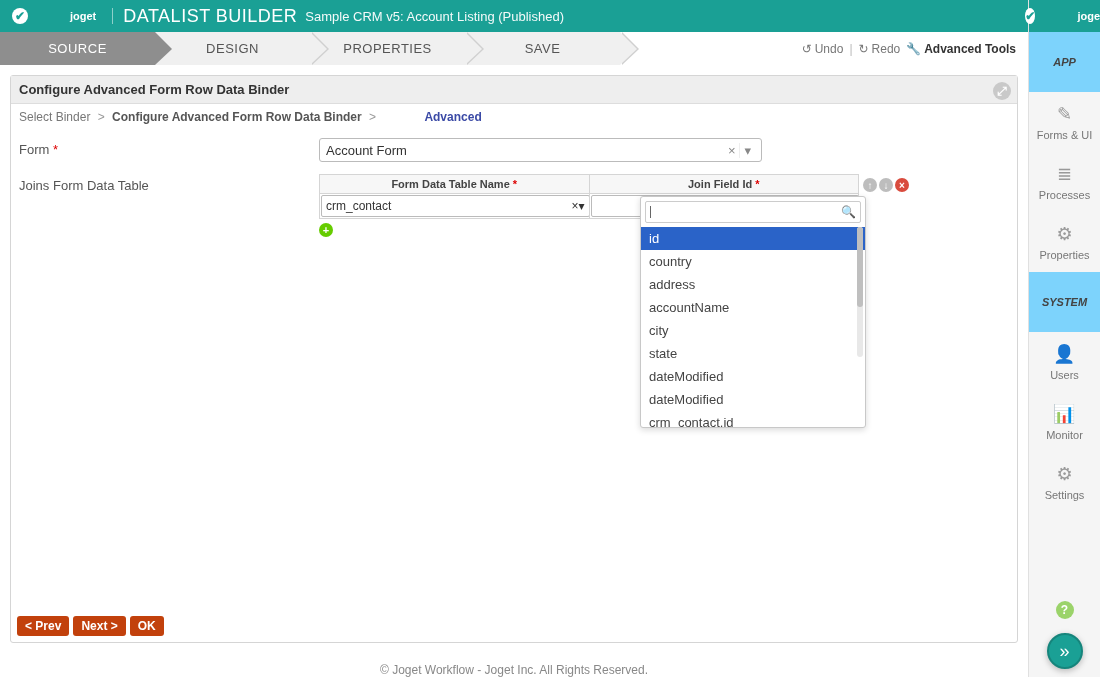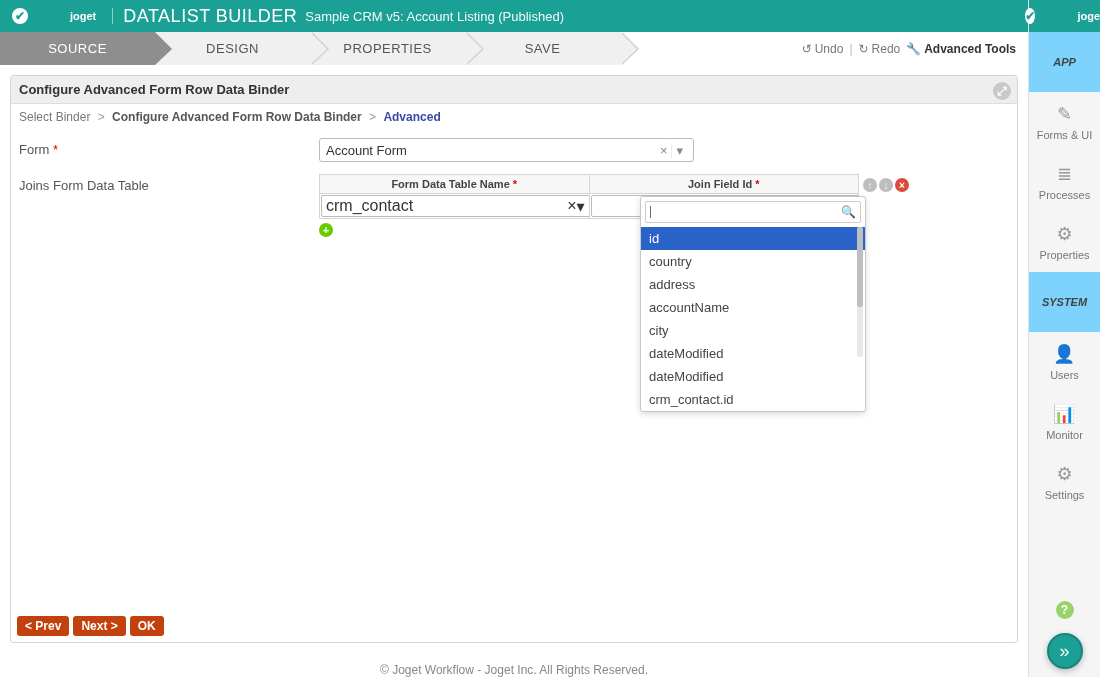--- a/index.html
+++ b/index.html
@@ -28,35 +28,35 @@
   .tools .tool { cursor: pointer; color: #777; display: inline-flex; align-items: center; gap: 3px; }
   .tools .sep { color: #bbb; }
 
   
   .panel { flex: 1; margin: 10px; border: 1px solid #d5d5d5; border-radius: 3px; display: flex; flex-direction: column; position: relative; }
   .panel-header { background: #eeeeee; border-bottom: 1px solid #ddd; padding: 6px 8px; font-weight: bold; font-size: 13px; position: relative; }
   .expand-chip { position: absolute; right: 6px; top: 6px; width: 18px; height: 18px; border-radius: 50%; background: #c9c9c9; color: #fff; display: inline-flex; align-items: center; justify-content: center; font-size: 12px; cursor: pointer; }
   .breadcrumb { padding: 6px 8px; font-size: 12px; color: #777; }
   .breadcrumb .sep { margin: 0 4px; color: #999; }
   .breadcrumb .cur { color: #555; font-weight: bold; }
-  .breadcrumb .step3 { color: #3b4aa6; font-weight: bold; }
+  .breadcrumb .step3 { color: #3b4aa6; font-weight: bold; margin-left: 41px; }
 
   .form-area { flex: 1; padding: 8px; position: relative; }
   .form-row { display: flex; align-items: flex-start; margin-bottom: 12px; }
   .form-label { width: 300px; padding-top: 4px; font-size: 13px; color: #555; }
   .req { color: #d00; }
   .sel { border: 1px solid #bbb; border-radius: 3px; height: 24px; display: flex; align-items: center; padding: 0 6px; font-size: 13px; position: relative; background: #fff; }
   .sel .clx { margin-left: auto; color: #888; cursor: pointer; padding: 0 4px; }
   .sel .cdn { color: #888; cursor: pointer; padding: 0 4px; border-left: 1px solid #eee; }
-  .sel.w375 { width: 375px; }
+  .sel.w375 { width: 443px; }
 
   .jt-table { width: 540px; border: 1px solid #d5d5d5; border-collapse: collapse; }
   .jt-table th { background: #f7f7f7; font-weight: bold; font-size: 11px; text-align: center; padding: 3px 4px; border: 1px solid #d5d5d5; color: #444; }
   .jt-table td { border: 1px solid #d5d5d5; padding: 0; vertical-align: top; }
-  .cell-input { width: 100%; height: 22px; border: 1px solid #bbb; border-radius: 2px; margin: 1px; display: flex; align-items: center; font-size: 16px; padding: 0 4px; }
+  .cell-input { width: 100%; height: 22px; border: 1px solid #bbb; border-radius: 2px; margin: 1px; display: flex; align-items: center; font-size: 12px; padding: 0 4px; }
   .row-icons { display: inline-flex; align-items: center; gap: 2px; padding-left: 4px; padding-top: 4px; }
   .row-icons span { width: 14px; height: 14px; border-radius: 50%; display: inline-flex; align-items: center; justify-content: center; font-size: 10px; font-weight: bold; cursor: pointer; }
   .ico-up, .ico-down { background: #bdbdbd; color: #fff; }
   .ico-del { background: #d94b3d; color: #fff; }
   .ico-add  { width: 14px; height: 14px; border-radius: 50%; background: #6c0; color: #fff; display: inline-flex; align-items: center; justify-content: center; font-size: 11px; font-weight: bold; margin-top: 4px; cursor: pointer; }
 
   
   .dd { position: absolute; left: 629px; top: 66px; width: 226px; background: #fff; border: 1px solid #c8c8c8; border-radius: 3px; box-shadow: 0 2px 6px rgba(0,0,0,0.15); z-index: 50; }
   .dd-search { padding: 4px; }
   .dd-search .inp { width: 100%; height: 22px; border: 1px solid #ccc; border-radius: 2px; display: flex; align-items: center; padding: 0 4px; font-size: 12px; color: #999; }
@@ -193,20 +193,21 @@
               <span style="border-left:1px solid #666;height:12px"></span>
               <span class="mag">🔍</span>
             </div>
           </div>
           <div class="dd-list" id="dd-list">
               <div class="dd-item sel-it">id</div>
               <div class="dd-item">country</div>
               <div class="dd-item">address</div>
               <div class="dd-item">accountName</div>
               <div class="dd-item">city</div>
+              <div class="dd-item">state</div>
               <div class="dd-item">dateModified</div>
               <div class="dd-item">dateModified</div>
               <div class="dd-item">crm_contact.id</div>
             </div>
           <div class="dd-scrollbar"></div>
         </div>
       </div>
 
       <div class="panel-footer">
         <span class="btn">&lt; Prev</span>

